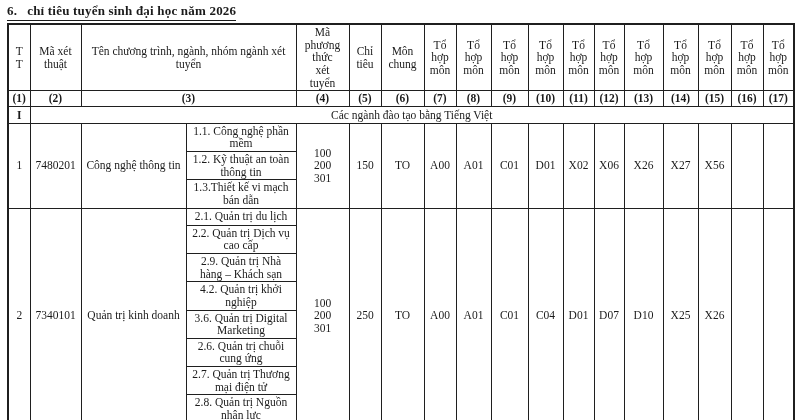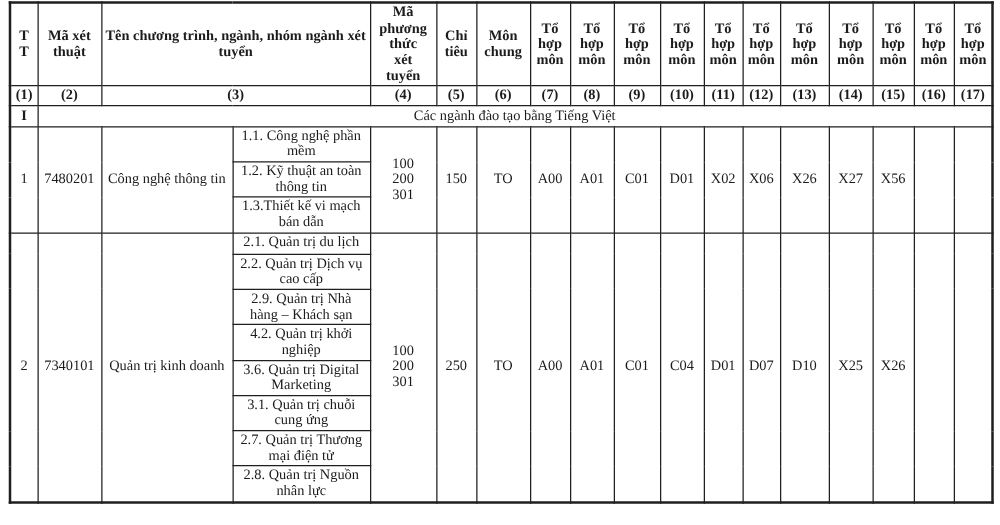--- a/index.html
+++ b/index.html
@@ -30,37 +30,40 @@
   table.quota td {
     border: 1px solid #1f1f1f;
     padding: 1px 2px;
     vertical-align: middle;
     text-align: center;
     font-size: 11.5px;
     line-height: 1.1;
     overflow: hidden;
   }
   table.quota { border: 2px solid #1f1f1f; }
-  td.hdr { font-weight: bold; font-size: 11px; line-height: 1.15; }
+  td.hdr { font-weight: normal; font-size: 11px; line-height: 1.15; }
   td.colnum { font-weight: bold; font-size: 10.5px; }
   td.section-num { font-weight: bold; font-size: 12px; }
   td.section-title {
     font-weight: normal; text-align: left; padding-left: 10px; font-size: 12.5px;
   }
   td.sub {
     text-align: left; padding-left: 5px; padding-right: 2px;
     font-size: 11.5px; line-height: 1.15; margin-left: 10px;
   }
   td.name-cell { font-size: 12px; }
   .preline { white-space: pre-line; }
 </style>
 </head>
 <body>
 
 <div class="page">
+  <div class="doc-title">
+    <span class="num">6.</span><span>chỉ tiêu tuyển sinh đại học năm 2026</span>
+  </div>
 
   <table class="quota">
     <colgroup>
       <col style="width:22px">
         <col style="width:51px">
         <col style="width:105px">
         <col style="width:110px">
       <col style="width:53px">
         <col style="width:32px">
         <col style="width:43px">
@@ -211,21 +214,21 @@
     <tr style="height:23px">
       <td class="sub">2.9. Quản trị Nhà hàng – Khách sạn</td>
     </tr>
     <tr style="height:23px">
       <td class="sub">4.2. Quản trị khởi nghiệp</td>
     </tr>
     <tr style="height:23px">
       <td class="sub">3.6. Quản trị Digital Marketing</td>
     </tr>
     <tr style="height:23px">
-      <td class="sub">3.1. Quản trị chuỗi cung ứng</td>
+      <td class="sub">2.6. Quản trị chuỗi cung ứng</td>
     </tr>
     <tr style="height:23px">
       <td class="sub">2.7. Quản trị Thương mại điện tử</td>
     </tr>
     <tr style="height:24px">
       <td class="sub">2.8. Quản trị Nguồn nhân lực</td>
     </tr>
 
   </tbody>
     </table>

